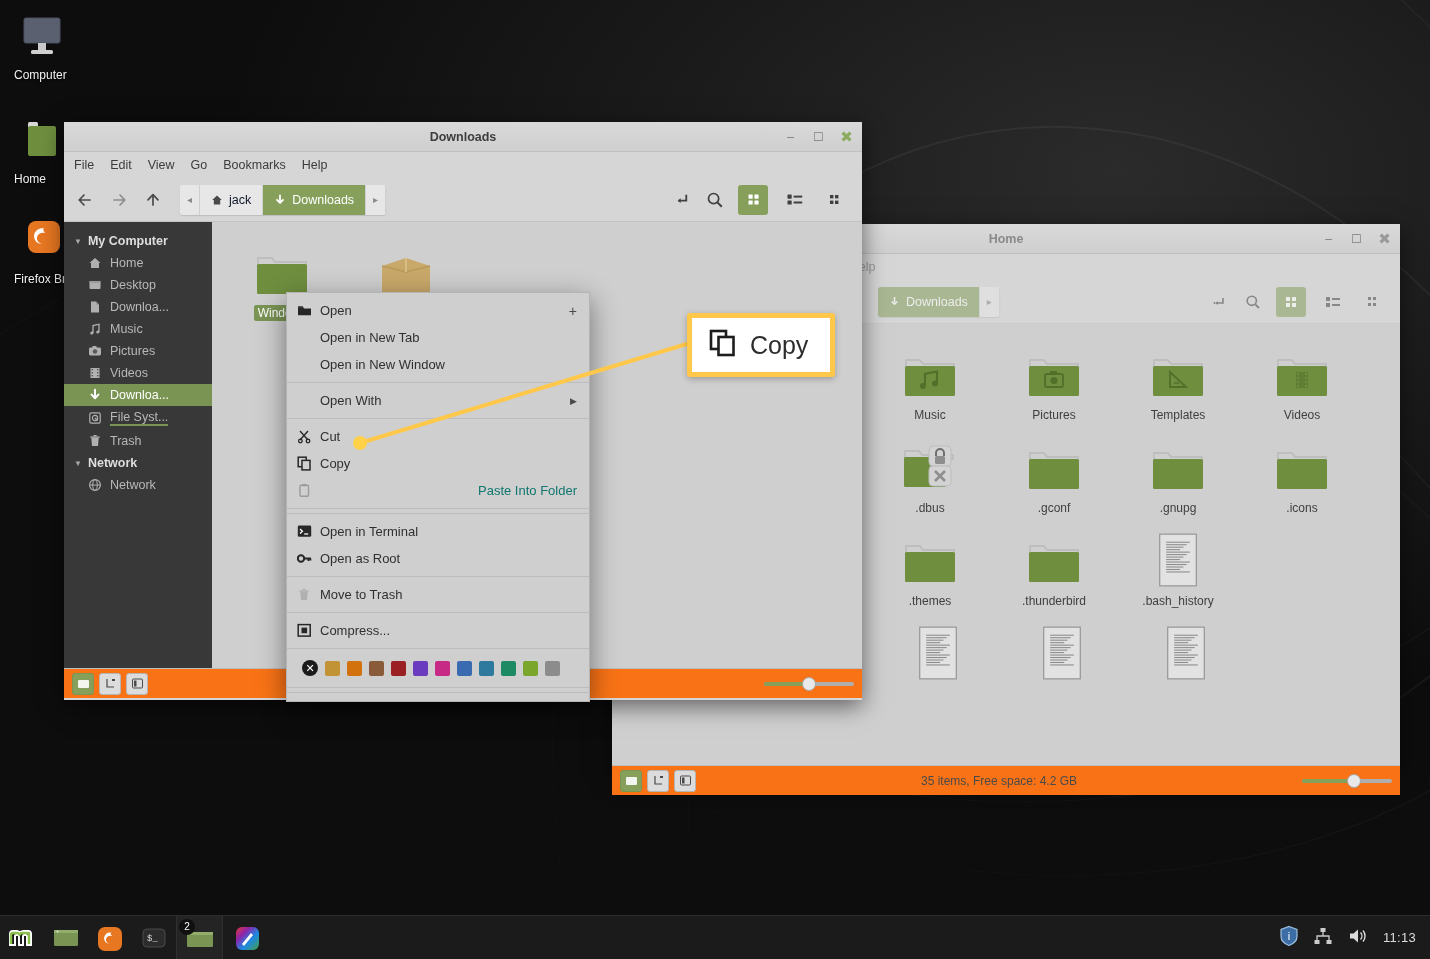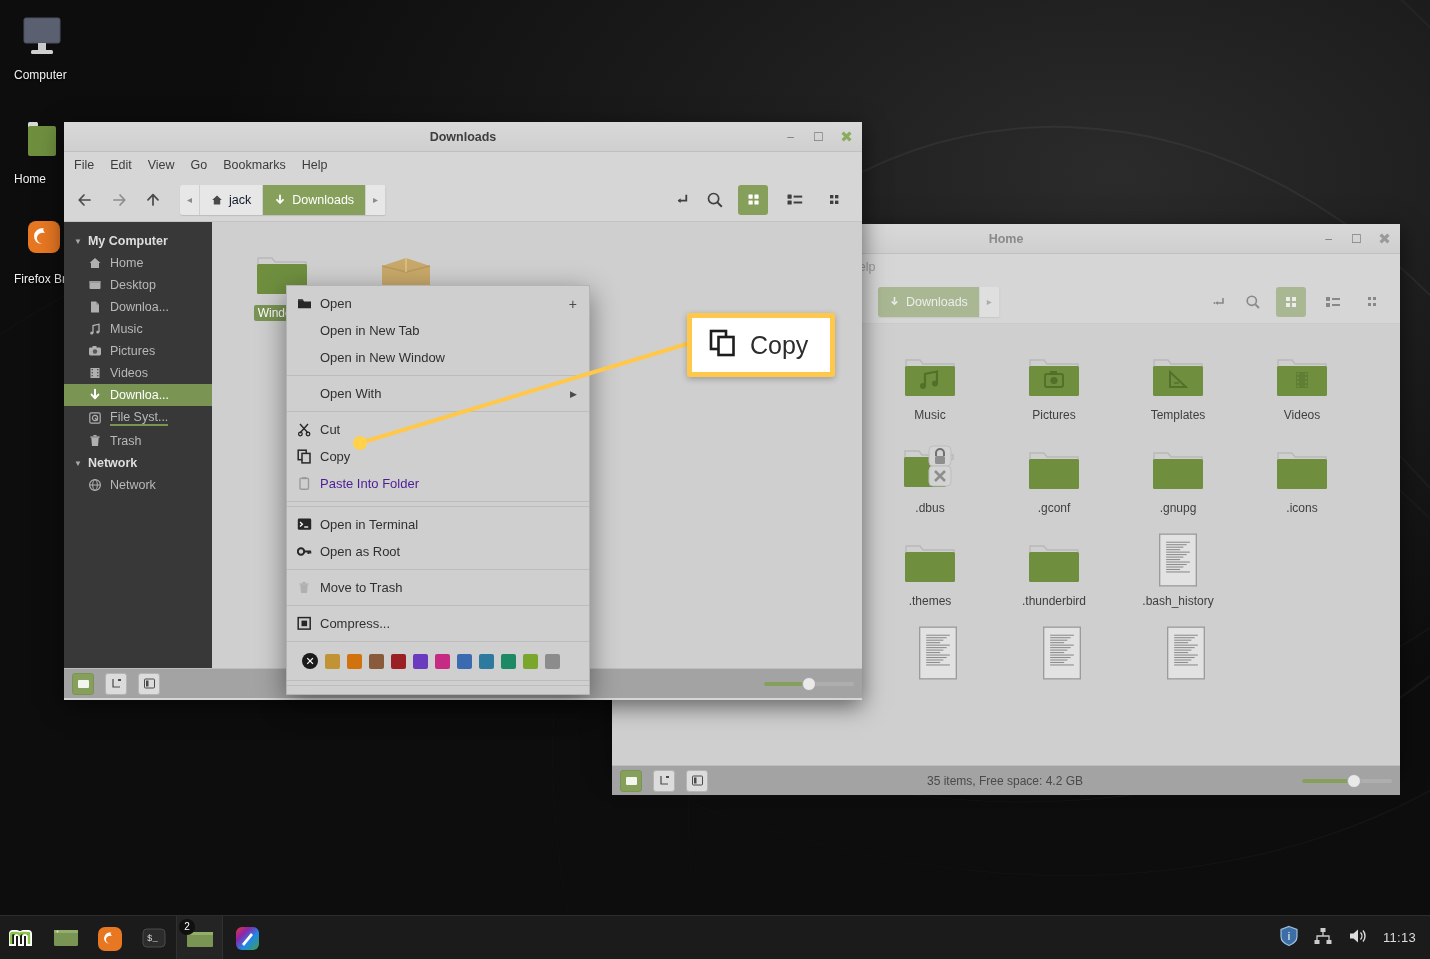--- a/index.html
+++ b/index.html
@@ -108,22 +108,22 @@
     padding-top: 8px; font-size: 12.5px;
   }
   .places .grp { padding: 4px 8px 4px 10px; font-weight: bold; color: #dedede; display:flex; align-items:center; gap:6px; font-size: 12.5px;}
   .places .itm { padding: 4px 8px 4px 24px; display: flex; align-items: center; gap: 8px; color: #b8b8b8; }
   .places .itm.sel { background: #7a9454; color: #ffffff; }
   .places .itm .lbl { white-space: nowrap; overflow: hidden; }
   .places .itm.dropline .lbl { border-bottom: 2px solid #7a9454; }
   .file-area { flex: 1; background: #cfcfcf; position: relative; }
 
   .statusbar {
-    height: 30px; background: #a3a3a3; border-top: 1px solid #bdbdbd;
-    display: flex; align-items: center; padding: 0 8px; gap: 11px; font-size: 12px; color: #4a4a4a;
+    height: 30px; background: #f97316; border-top: 1px solid #bdbdbd;
+    display: flex; align-items: center; padding: 0 8px; gap: 5px; font-size: 12px; color: #4a4a4a;
   }
   .sb-btn { width: 22px; height: 22px; border: 1px solid #b5b5b5; border-radius: 3px; background:#dcdcdc; display:flex; align-items:center; justify-content:center; }
   .sb-btn.active { background:#86a05c; border-color:#7a9454; color:#fff; }
   .sb-text { flex: 1; text-align: center; }
   .zoom-slider { width: 90px; height: 16px; position: relative; display:flex; align-items:center; }
   .zs-track { position:absolute; left:0; right:0; height: 4px; border-radius:2px; background: #aeaeae; }
   .zs-fill { position:absolute; left:0; height: 4px; border-radius:2px; background: #86a05c; }
   .zs-knob { position:absolute; width: 14px; height: 14px; border-radius: 50%; background: #e9e9e9; border: 1px solid #a5a5a5; }
 
   
@@ -145,21 +145,21 @@
     padding: 4px 0;
     z-index: 60;
   }
   .ctxitem {
     height: 27px; display: flex; align-items: center;
     padding: 0 12px 0 9px; gap: 8px; position: relative;
   }
   .ctxitem .mi { width: 16px; height: 16px; display:flex; align-items:center; justify-content:center; flex:0 0 16px; }
   .ctxitem .mlabel { flex: 1; }
   .ctxitem.noicon .mlabel { padding-left: 24px; }
-  .ctxitem.disabled { color: #4c1d95; }
+  .ctxitem.disabled { color: #0f766e; text-align: right; }
   .ctxitem .plus { font-size: 14px; color: #4a4a4a; }
   .ctxitem .submenu-arrow { font-size: 9px; color: #4a4a4a; }
   .ctxsep { height: 1px; background: #bcbcbc; margin: 4px 0; }
   .ctx-colors { height: 30px; display: flex; align-items: center; gap: 7px; padding: 0 9px 0 15px; }
   .ctx-colors .none {
     width: 16px; height: 16px; border-radius: 50%;
     background: #1b1b1b; color: #fff; font-size: 11px;
     display: flex; align-items: center; justify-content: center;
   }
   .sw { width: 15px; height: 15px; border-radius: 2px; }
@@ -831,21 +831,21 @@
     </span>
     <span class="sb-text">"W...           ...ace: 4.2 GB</span>
     <span class="zoom-slider">
       <span class="zs-track"></span>
       <span class="zs-fill" style="width:44px;"></span>
       <span class="zs-knob" style="left:38px;"></span>
     </span>
   </div>
 </div>
 
-<div class="ctxmenu" id="ctxmenu" style="left:286px; top:285px;">
+<div class="ctxmenu" id="ctxmenu" style="left:286px; top:292px;">
     <div class="ctxitem">
       <span class="mi">
         <svg width="15" height="15" viewBox="0 0 15 15">
           <path d="M1 4.2h5l1.2 1.4h6.8v6.6H1z" fill="#272727"></path>
           <path d="M1 3.2h4.6l1 1.2H1z" fill="#272727"></path>
         </svg>
       </span>
       <span class="mlabel">Open</span>
       <span class="plus">+</span>
     </div>

